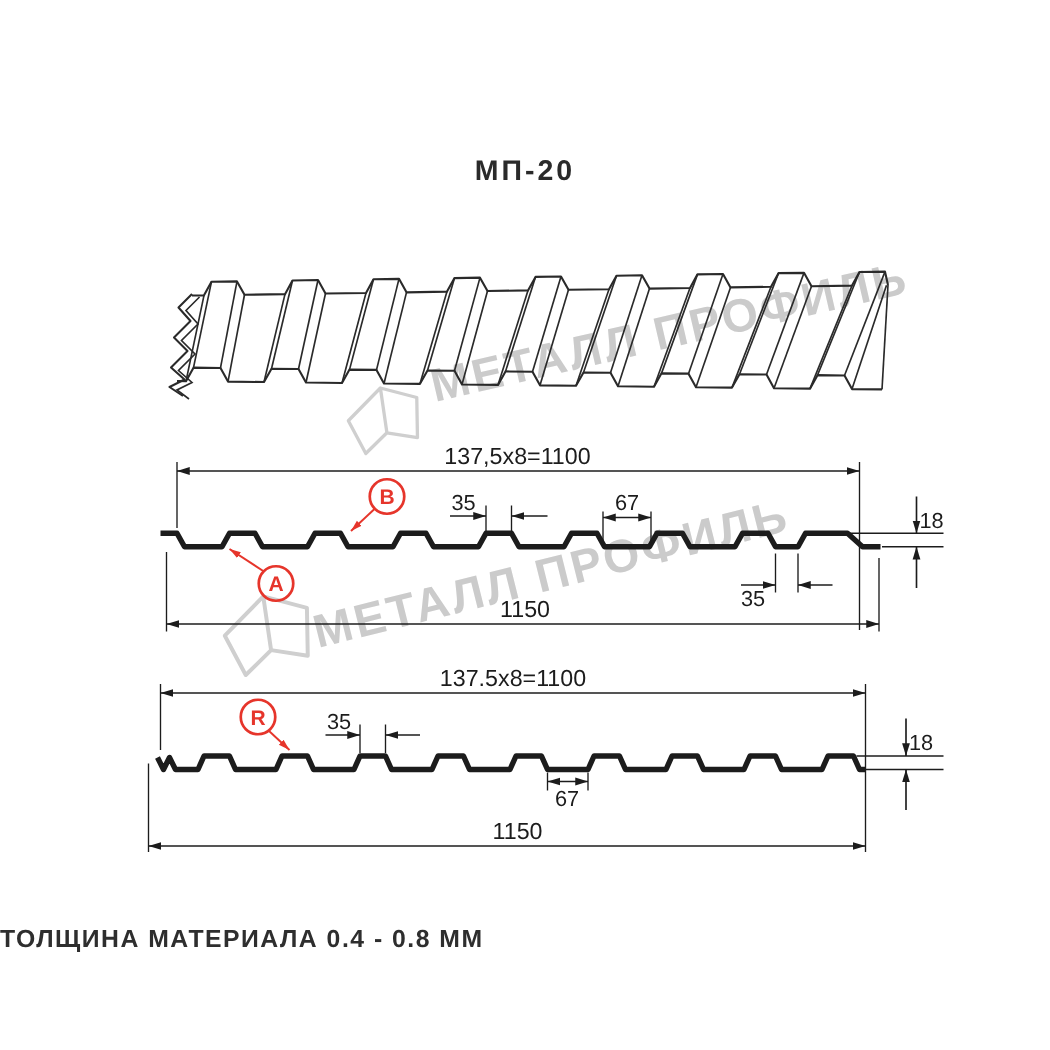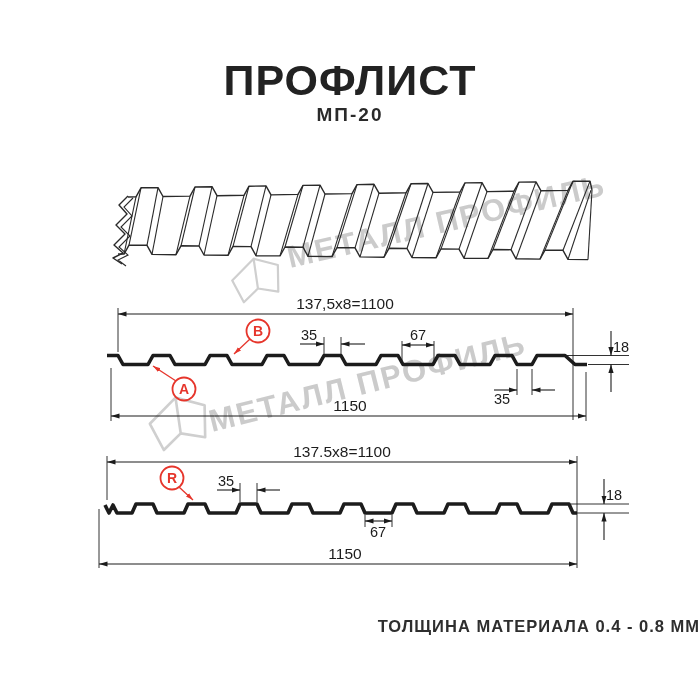--- a/index.html
+++ b/index.html
@@ -2,21 +2,21 @@
 <html><head>
 <meta charset="utf-8">
 <style>
   html,body{margin:0;padding:0;background:#ffffff;}
   .stage{position:relative;width:700px;height:700px;background:#ffffff;overflow:hidden;
          font-family:"Liberation Sans",sans-serif;}
   .title{position:absolute;top:56px;left:0;width:700px;text-align:center;
          font-size:43px;font-weight:700;letter-spacing:1px;color:#222222;}
   .subtitle{position:absolute;top:104px;left:0;width:700px;text-align:center;
          font-size:19px;font-weight:700;letter-spacing:2px;color:#2a2a2a;}
-  .footnote{position:absolute;top:617px;left:0;width:700px;text-align:right;
+  .footnote{position:absolute;top:617px;left:0;width:700px;text-align:left;
          font-size:16.5px;font-weight:700;letter-spacing:1px;color:#2e2e2e;}
   svg{position:absolute;left:0;top:0;}
   .wm-text{font-size:31px;font-weight:700;letter-spacing:2px;fill:#cbcbcb;}
   .wm-logo{fill:none;stroke:#cfcfcf;stroke-width:2.2;stroke-linejoin:round;}
   .profile{fill:none;stroke:#1c1c1c;stroke-width:3.6;stroke-linejoin:round;}
   .sheet{fill:none;stroke:#2a2a2a;stroke-width:1.4;stroke-linejoin:round;}
   .sheet-thin{fill:none;stroke:#2a2a2a;stroke-width:1.1;}
   .dim{stroke:#1c1c1c;stroke-width:1.1;fill:none;}
   .ext{stroke:#1c1c1c;stroke-width:0.9;fill:none;}
   .dtxt{font-size:14.5px;fill:#1c1c1c;}
@@ -24,21 +24,20 @@
   .red-circ{fill:none;stroke:#e6352b;stroke-width:1.8;}
   .red-lead{stroke:#e6352b;stroke-width:1.3;fill:none;}
   .red-txt{font-size:14px;font-weight:700;fill:#e6352b;}
   text{font-family:"Liberation Sans",sans-serif;}
 </style>
 </head>
 <body>
 
 <div class="stage">
 
-  <div class="title">ПРОФЛИСТ</div>
   <div class="subtitle">МП-20</div>
 
   <svg width="700" height="700" viewBox="0 0 700 700">
     <defs>
       <marker id="ah" viewBox="0 0 9 6" refX="8.5" refY="3" markerWidth="9" markerHeight="6" orient="auto-start-reverse" markerUnits="userSpaceOnUse">
         <path d="M0,0.4 L8.5,3 L0,5.6 Z" fill="#1c1c1c"></path>
       </marker>
       <marker id="ahr" viewBox="0 0 9 6" refX="8.5" refY="3" markerWidth="8" markerHeight="6" orient="auto-start-reverse" markerUnits="userSpaceOnUse">
         <path d="M0,0.4 L8.5,3 L0,5.6 Z" fill="#e6352b"></path>
       </marker>

